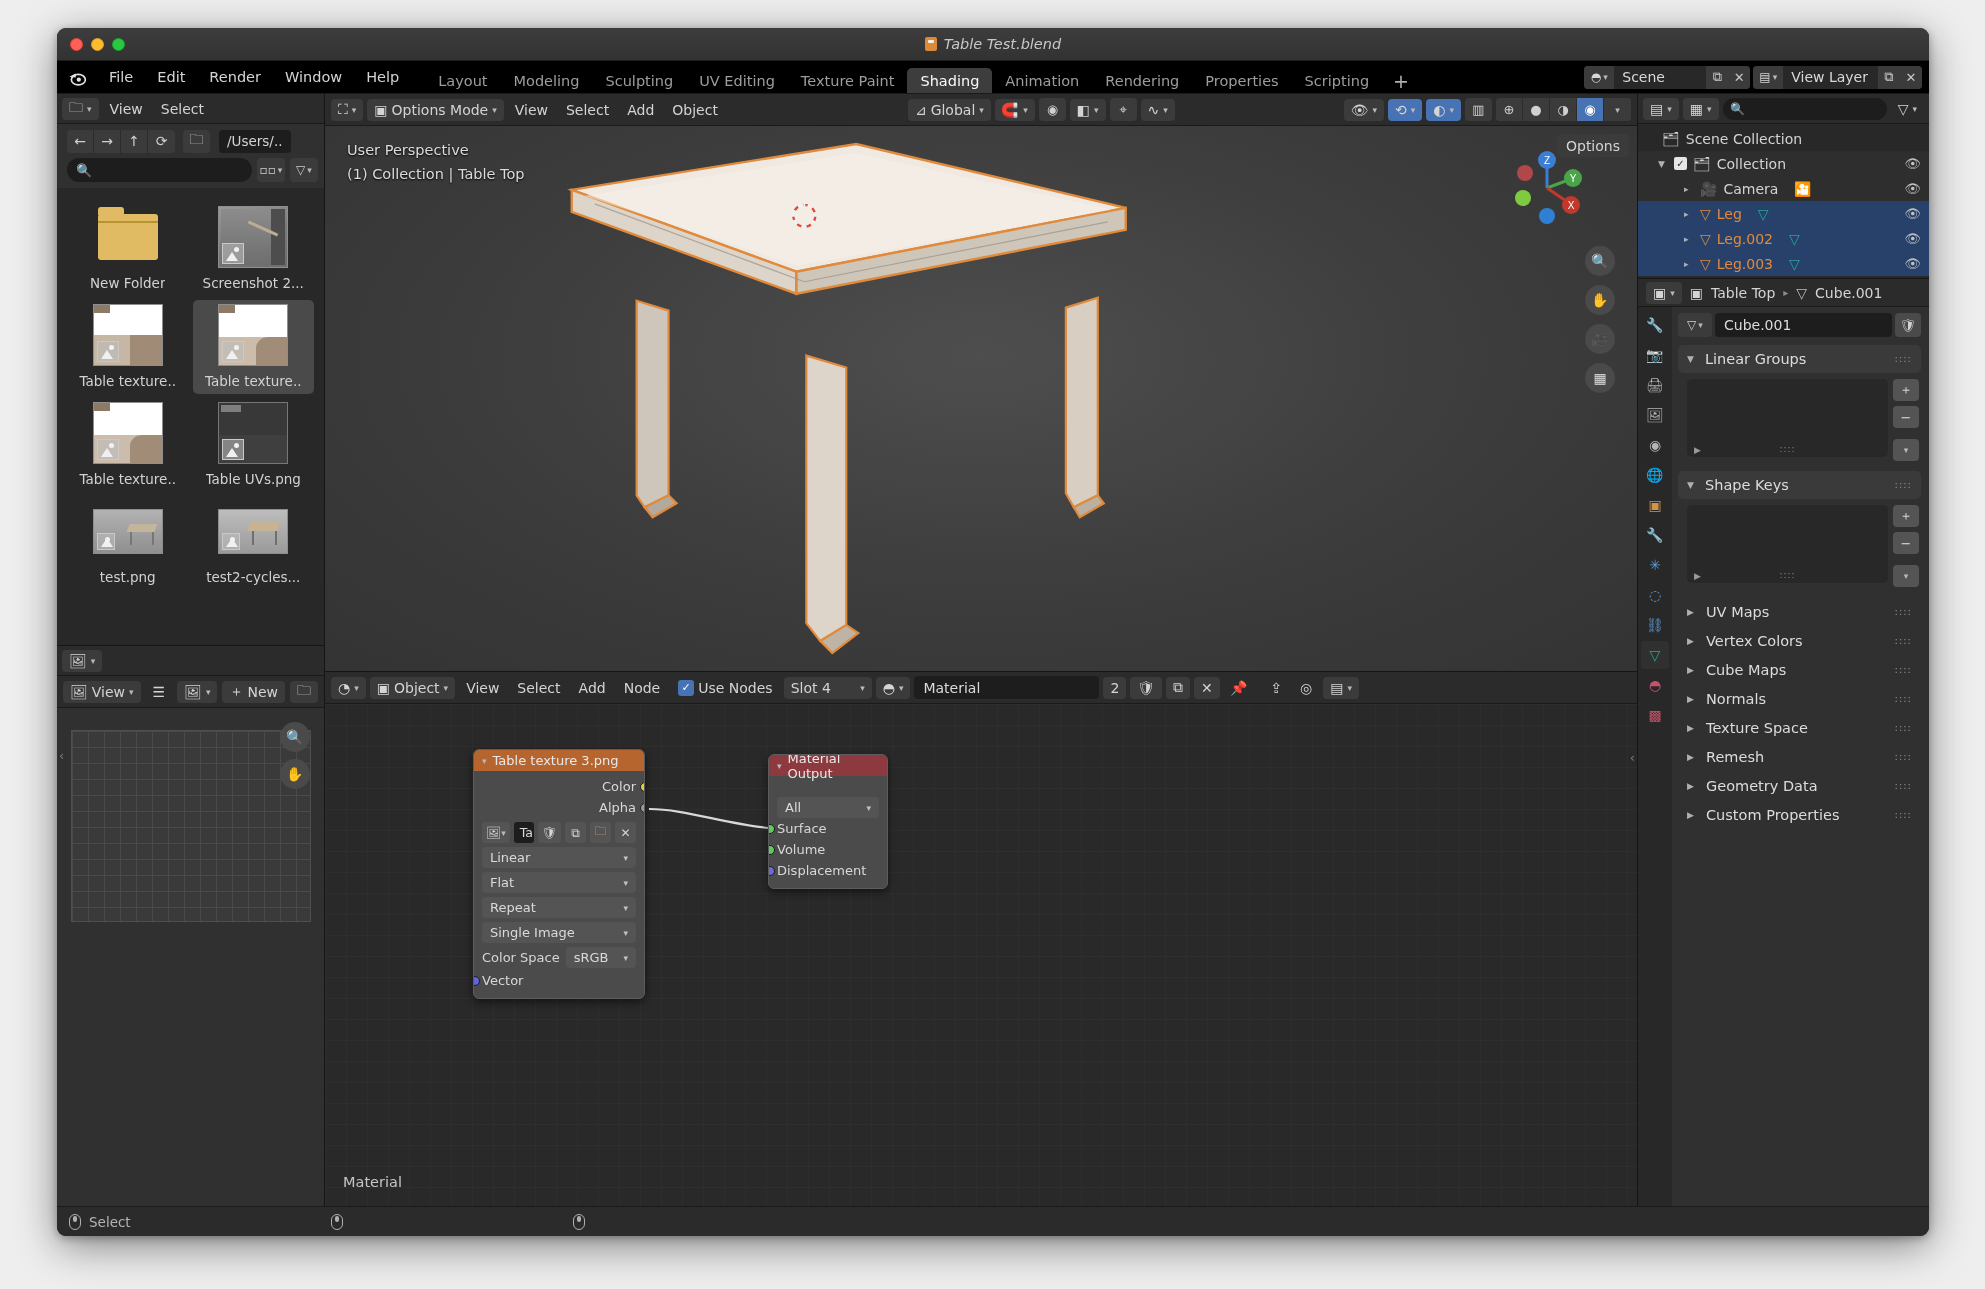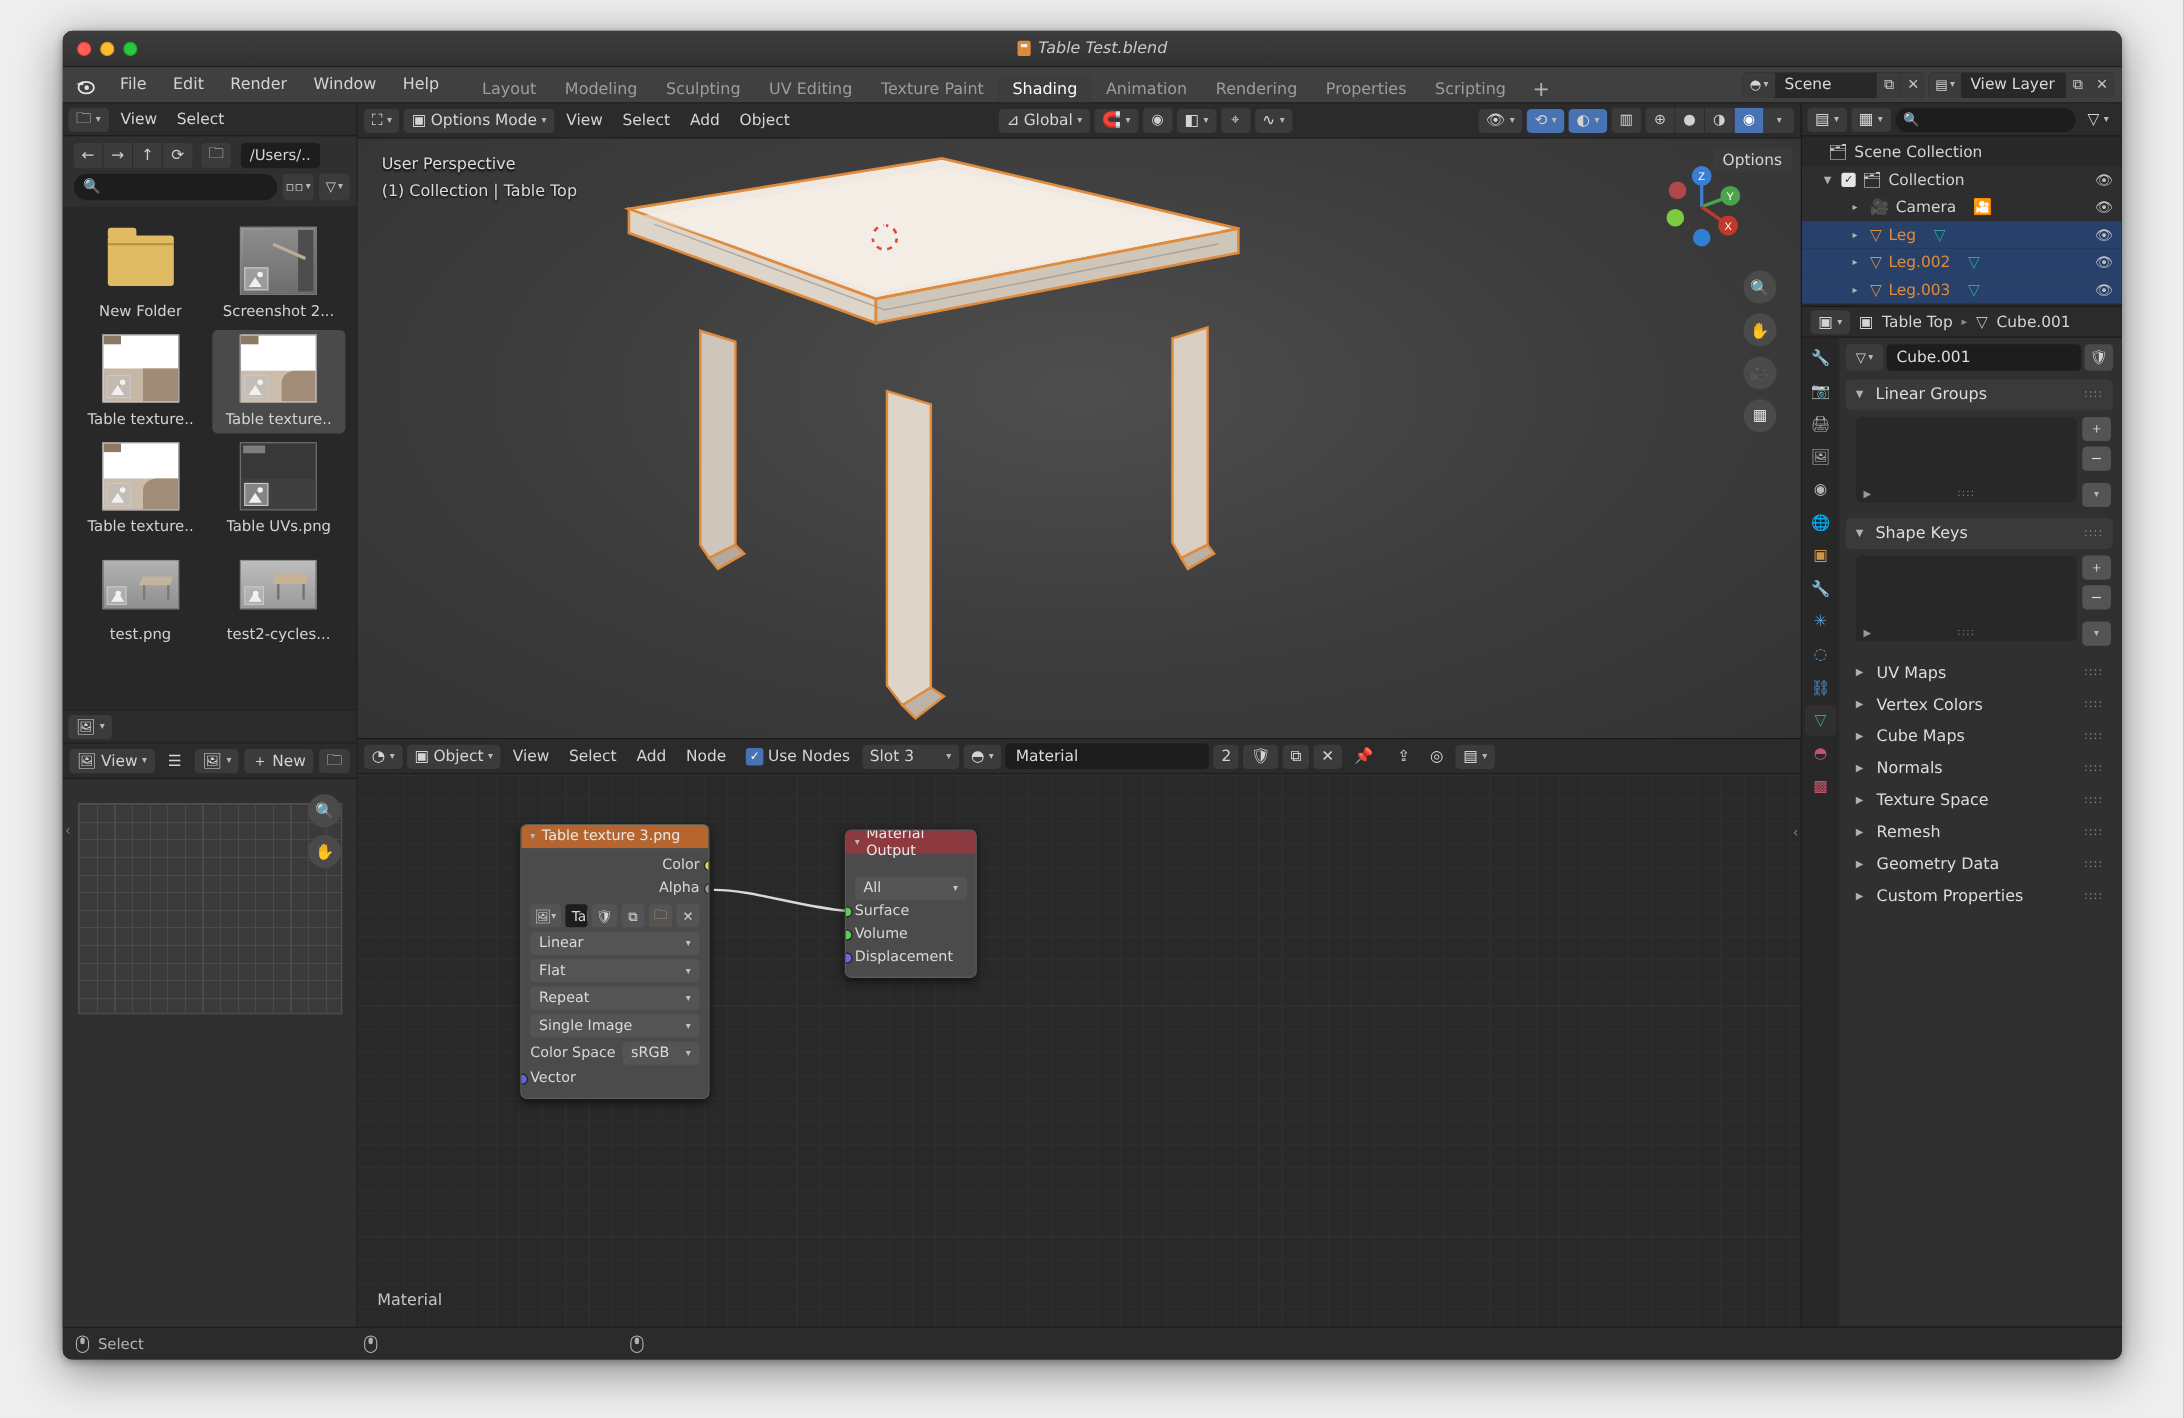--- a/index.html
+++ b/index.html
@@ -35,21 +35,21 @@
     position:absolute; left:0; right:0; text-align:center;
     color:#c8c8c8; font-size:14.5px; display:flex; align-items:center;
     justify-content:center; gap:7px; pointer-events:none;
   }
   .blendfile-ico{ width:12px;height:14px;background:#d98a3a;border-radius:2px;
     display:inline-block; position:relative;}
   .blendfile-ico:after{content:"";position:absolute;left:3px;top:3px;width:6px;height:3px;background:#fff;opacity:.85;border-radius:1px;}
 
   
   .topbar{
-    flex:0 0 32px; background:#404040; display:flex; align-items:stretch;
+    flex:0 0 32px; background:#000000; display:flex; align-items:stretch;
     border-bottom:1px solid #1a1a1a; position:relative;justify-content:flex-end;
   }
   .blender-logo{
     width:40px; display:flex;align-items:center;justify-content:center;
   }
   .blender-logo svg{width:21px;height:21px;}
   .menu{ display:flex; align-items:center; }
   .menu-item{
     padding:0 12px; height:100%; display:flex; align-items:center;
     color:#d4d4d4; font-size:14.5px; cursor:default;
@@ -604,21 +604,21 @@
           <div class="ed-btn">▣ <span>Object</span> <span class="chev">▾</span></div>
           <div class="ed-btn flat">View</div>
           <div class="ed-btn flat">Select</div>
           <div class="ed-btn flat">Add</div>
           <div class="ed-btn flat">Node</div>
           <div class="ed-btn flat">
             <span class="checkbox">✓</span>
             <span>Use Nodes</span>
           </div>
           <div class="ed-btn" style="min-width:88px;justify-content:space-between">
-            <span>Slot 3</span>
+            <span>Slot 4</span>
               <span class="chev">▾</span>
           </div>
           <div class="ed-btn">◓<span class="chev">▾</span></div>
           <div class="namefield">Material</div>
           <div class="ed-btn">2</div>
           <div class="ed-btn">🛡</div>
           <div class="ed-btn">⧉</div>
           <div class="ed-btn">✕</div>
           <div class="ed-btn flat">📌</div>
           <div class="grow"></div>

